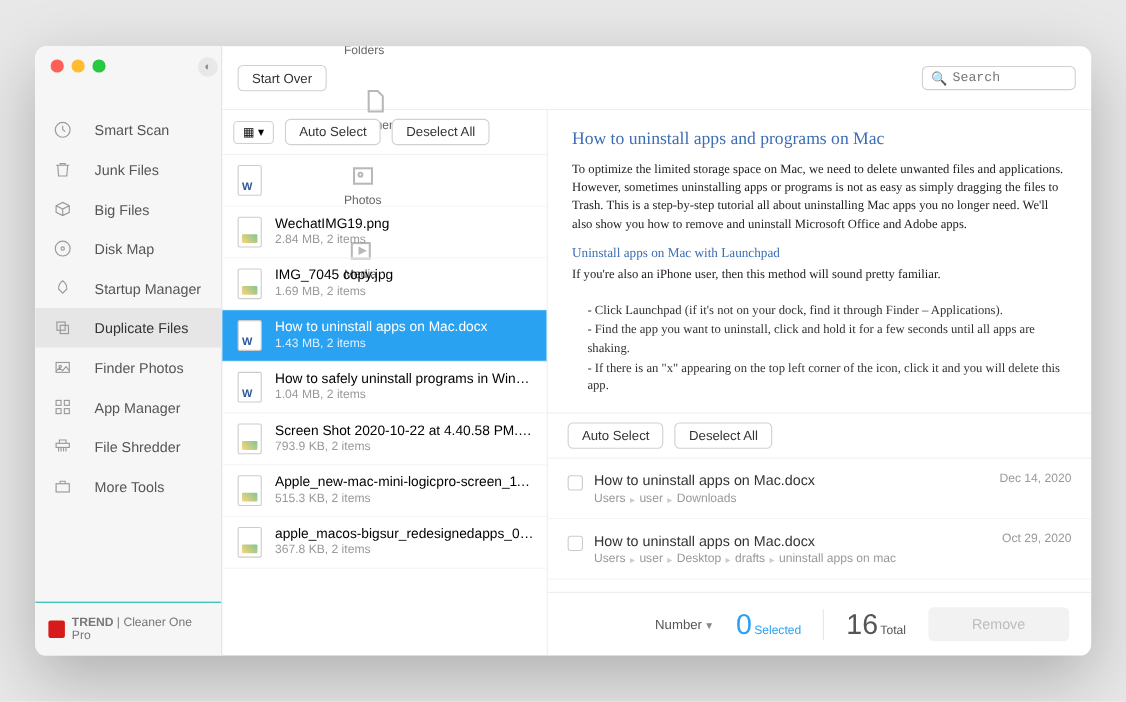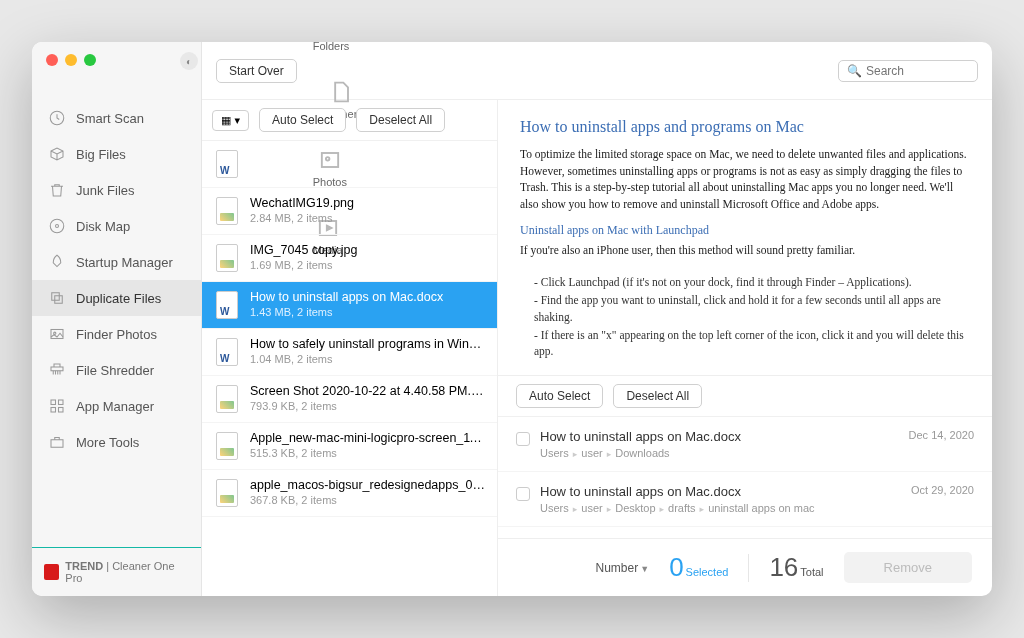--- a/index.html
+++ b/index.html
@@ -4,37 +4,37 @@
 <style>
 * { box-sizing: border-box; margin: 0; padding: 0; }
 body { font-family: -apple-system, "Helvetica Neue", Arial, sans-serif; background: #e8e8e8; display: flex; align-items: center; justify-content: center; height: 100vh; }
 .window { width: 960px; height: 554px; background: #fff; border-radius: 10px; box-shadow: 0 20px 60px rgba(0,0,0,0.25); display: flex; overflow: hidden; position: relative; }
 .sidebar { width: 170px; background: #f6f6f6; border-right: 1px solid #e5e5e5; display: flex; flex-direction: column; }
 .traffic { display: flex; gap: 7px; padding: 12px 12px 0 14px; }
 .dot { width: 12px; height: 12px; border-radius: 50%; }
 .dot.r { background: #ff5f57; } .dot.y { background: #febc2e; } .dot.g { background: #28c840; }
 .logo-top { position: absolute; top: 10px; left: 148px; width: 18px; height: 18px; border-radius: 50%; background: #e8e8e8; display:flex; align-items:center; justify-content:center; font-size:10px; color:#888;}
 .nav { margin-top: 34px; flex: 1; }
-.nav-item { display: flex; align-items: center; gap: 10px; padding: 9px 16px; font-size: 13px; color: #555; cursor: pointer; }
+.nav-item { display: flex; align-items: center; gap: 20px; padding: 9px 16px; font-size: 13px; color: #555; cursor: pointer; }
 .nav-item.active { background: #e6e6e6; color: #333; }
 .nav-icon { width: 18px; height: 18px; display: inline-flex; align-items: center; justify-content: center; color: #9a9a9a; }
 .nav-icon svg { width: 18px; height: 18px; stroke: currentColor; fill: none; stroke-width: 1.4; }
 .brand { padding: 12px; font-size: 11px; color: #777; display: flex; align-items: center; gap: 6px; border-top: 1px solid #14b8a6; }
 .brand-logo { width: 16px; height: 16px; background: #d71a1a; border-radius: 2px; display:inline-block;}
 .main { flex: 1; display: flex; flex-direction: column; }
 .toolbar { height: 58px; display: flex; align-items: center; padding: 0 14px; border-bottom: 1px solid #eee; gap: 8px; }
 .btn { border: 1px solid #d0d0d0; background: #fff; border-radius: 5px; padding: 4px 12px; font-size: 12px; color: #333; cursor: pointer; }
 .filters { display: flex; gap: 26px; margin-left: 8px; align-items: flex-start; flex-direction: column; }
 .filter { display: flex; flex-direction: column; align-items: center; gap: 2px; cursor: pointer; }
 .filter-icon { width: 28px; height: 28px; border-radius: 50%; display: flex; align-items: center; justify-content: center; color: #b8b8b8; }
 .filter.active .filter-icon { background: #2aa2f2; color: #fff; }
 .filter-label { font-size: 11px; color: #666; }
 .filter-divider { width:1px; height: 30px; background:#e6e6e6; align-self:center; }
 .search { margin-left: auto; display: flex; align-items: center; border: 1px solid #d0d0d0; border-radius: 5px; padding: 3px 8px; width: 140px; }
-.search input { border: none; outline: none; font-size: 12px; width: 100%; background: transparent; }
+.search input { border: none; outline: none; font-size: 12px; width: 100%; background: transparent; font-family: Liberation Mono, monospace; }
 .content { flex: 1; display: flex; min-height: 0; }
 .list-col { width: 296px; border-right: 1px solid #eee; display: flex; flex-direction: column; }
 .list-actions { display: flex; align-items: center; gap: 10px; padding: 8px 10px; border-bottom: 1px solid #f0f0f0; }
 .view-btn { padding: 3px 8px; border: 1px solid #d0d0d0; border-radius: 4px; background:#fff; font-size:11px; cursor:pointer; }
 .list { flex: 1; overflow: auto; }
 .list-item { display: flex; gap: 10px; padding: 8px 12px; border-bottom: 1px solid #f4f4f4; cursor: pointer; }
 .list-item.selected { background: #2aa2f2; color: #fff; }
 .li-icon { width: 26px; height: 30px; flex-shrink: 0; display:flex; align-items:center; justify-content:center;}
 .li-icon .doc { width:22px; height:28px; border:1px solid #ccc; background:#fff; border-radius:2px; position:relative; }
 .li-icon .doc.word::after { content:"W"; position:absolute; bottom:1px; left:3px; font-size:10px; font-weight:bold; color:#2b579a; }
@@ -87,32 +87,32 @@
             <svg viewBox="0 0 24 24">
               <circle cx="12" cy="12" r="9"></circle>
               <path d="M12 7v5l3 2"></path>
             </svg>
           </span>
           <span>Smart Scan</span>
         </div>
         <div class="nav-item">
           <span class="nav-icon">
             <svg viewBox="0 0 24 24">
+              <path d="M4 7h16M9 7V5h6v2M6 7l1 13h10l1-13"></path>
+            </svg>
+          </span>
+          <span>Junk Files</span>
+        </div>
+        <div class="nav-item">
+          <span class="nav-icon">
+            <svg viewBox="0 0 24 24">
               <path d="M4 8l8-4 8 4v8l-8 4-8-4z M4 8l8 4 8-4 M12 12v8"></path>
             </svg>
           </span>
           <span>Big Files</span>
-        </div>
-        <div class="nav-item">
-          <span class="nav-icon">
-            <svg viewBox="0 0 24 24">
-              <path d="M4 7h16M9 7V5h6v2M6 7l1 13h10l1-13"></path>
-            </svg>
-          </span>
-          <span>Junk Files</span>
         </div>
         <div class="nav-item">
           <span class="nav-icon">
             <svg viewBox="0 0 24 24">
               <circle cx="12" cy="12" r="9"></circle>
               <circle cx="12" cy="12" r="2"></circle>
             </svg>
           </span>
           <span>Disk Map</span>
         </div>
@@ -135,40 +135,40 @@
         </div>
         <div class="nav-item">
           <span class="nav-icon">
             <svg viewBox="0 0 24 24">
               <rect x="4" y="6" width="16" height="12"></rect>
               <circle cx="9" cy="11" r="1.5"></circle>
               <path d="M4 16l4-3 4 3 4-5 4 5"></path>
             </svg>
           </span>
           <span>Finder Photos</span>
-        </div>
-        <div class="nav-item">
-          <span class="nav-icon">
-            <svg viewBox="0 0 24 24">
-              <rect x="4" y="8" width="16" height="5"></rect>
-              <path d="M7 13v5M10 13v5M13 13v5M16 13v5 M8 8V4h8v4"></path>
-            </svg>
-          </span>
-          <span>File Shredder</span>
         </div>
         <div class="nav-item">
           <span class="nav-icon">
             <svg viewBox="0 0 24 24">
               <rect x="4" y="4" width="6" height="6"></rect>
               <rect x="14" y="4" width="6" height="6"></rect>
               <rect x="4" y="14" width="6" height="6"></rect>
               <rect x="14" y="14" width="6" height="6"></rect>
             </svg>
           </span>
           <span>App Manager</span>
+        </div>
+        <div class="nav-item">
+          <span class="nav-icon">
+            <svg viewBox="0 0 24 24">
+              <rect x="4" y="8" width="16" height="5"></rect>
+              <path d="M7 13v5M10 13v5M13 13v5M16 13v5 M8 8V4h8v4"></path>
+            </svg>
+          </span>
+          <span>File Shredder</span>
         </div>
         <div class="nav-item">
           <span class="nav-icon">
             <svg viewBox="0 0 24 24">
               <rect x="4" y="9" width="16" height="10"></rect>
               <path d="M9 9V6h6v3"></path>
             </svg>
           </span>
           <span>More Tools</span>
         </div>

